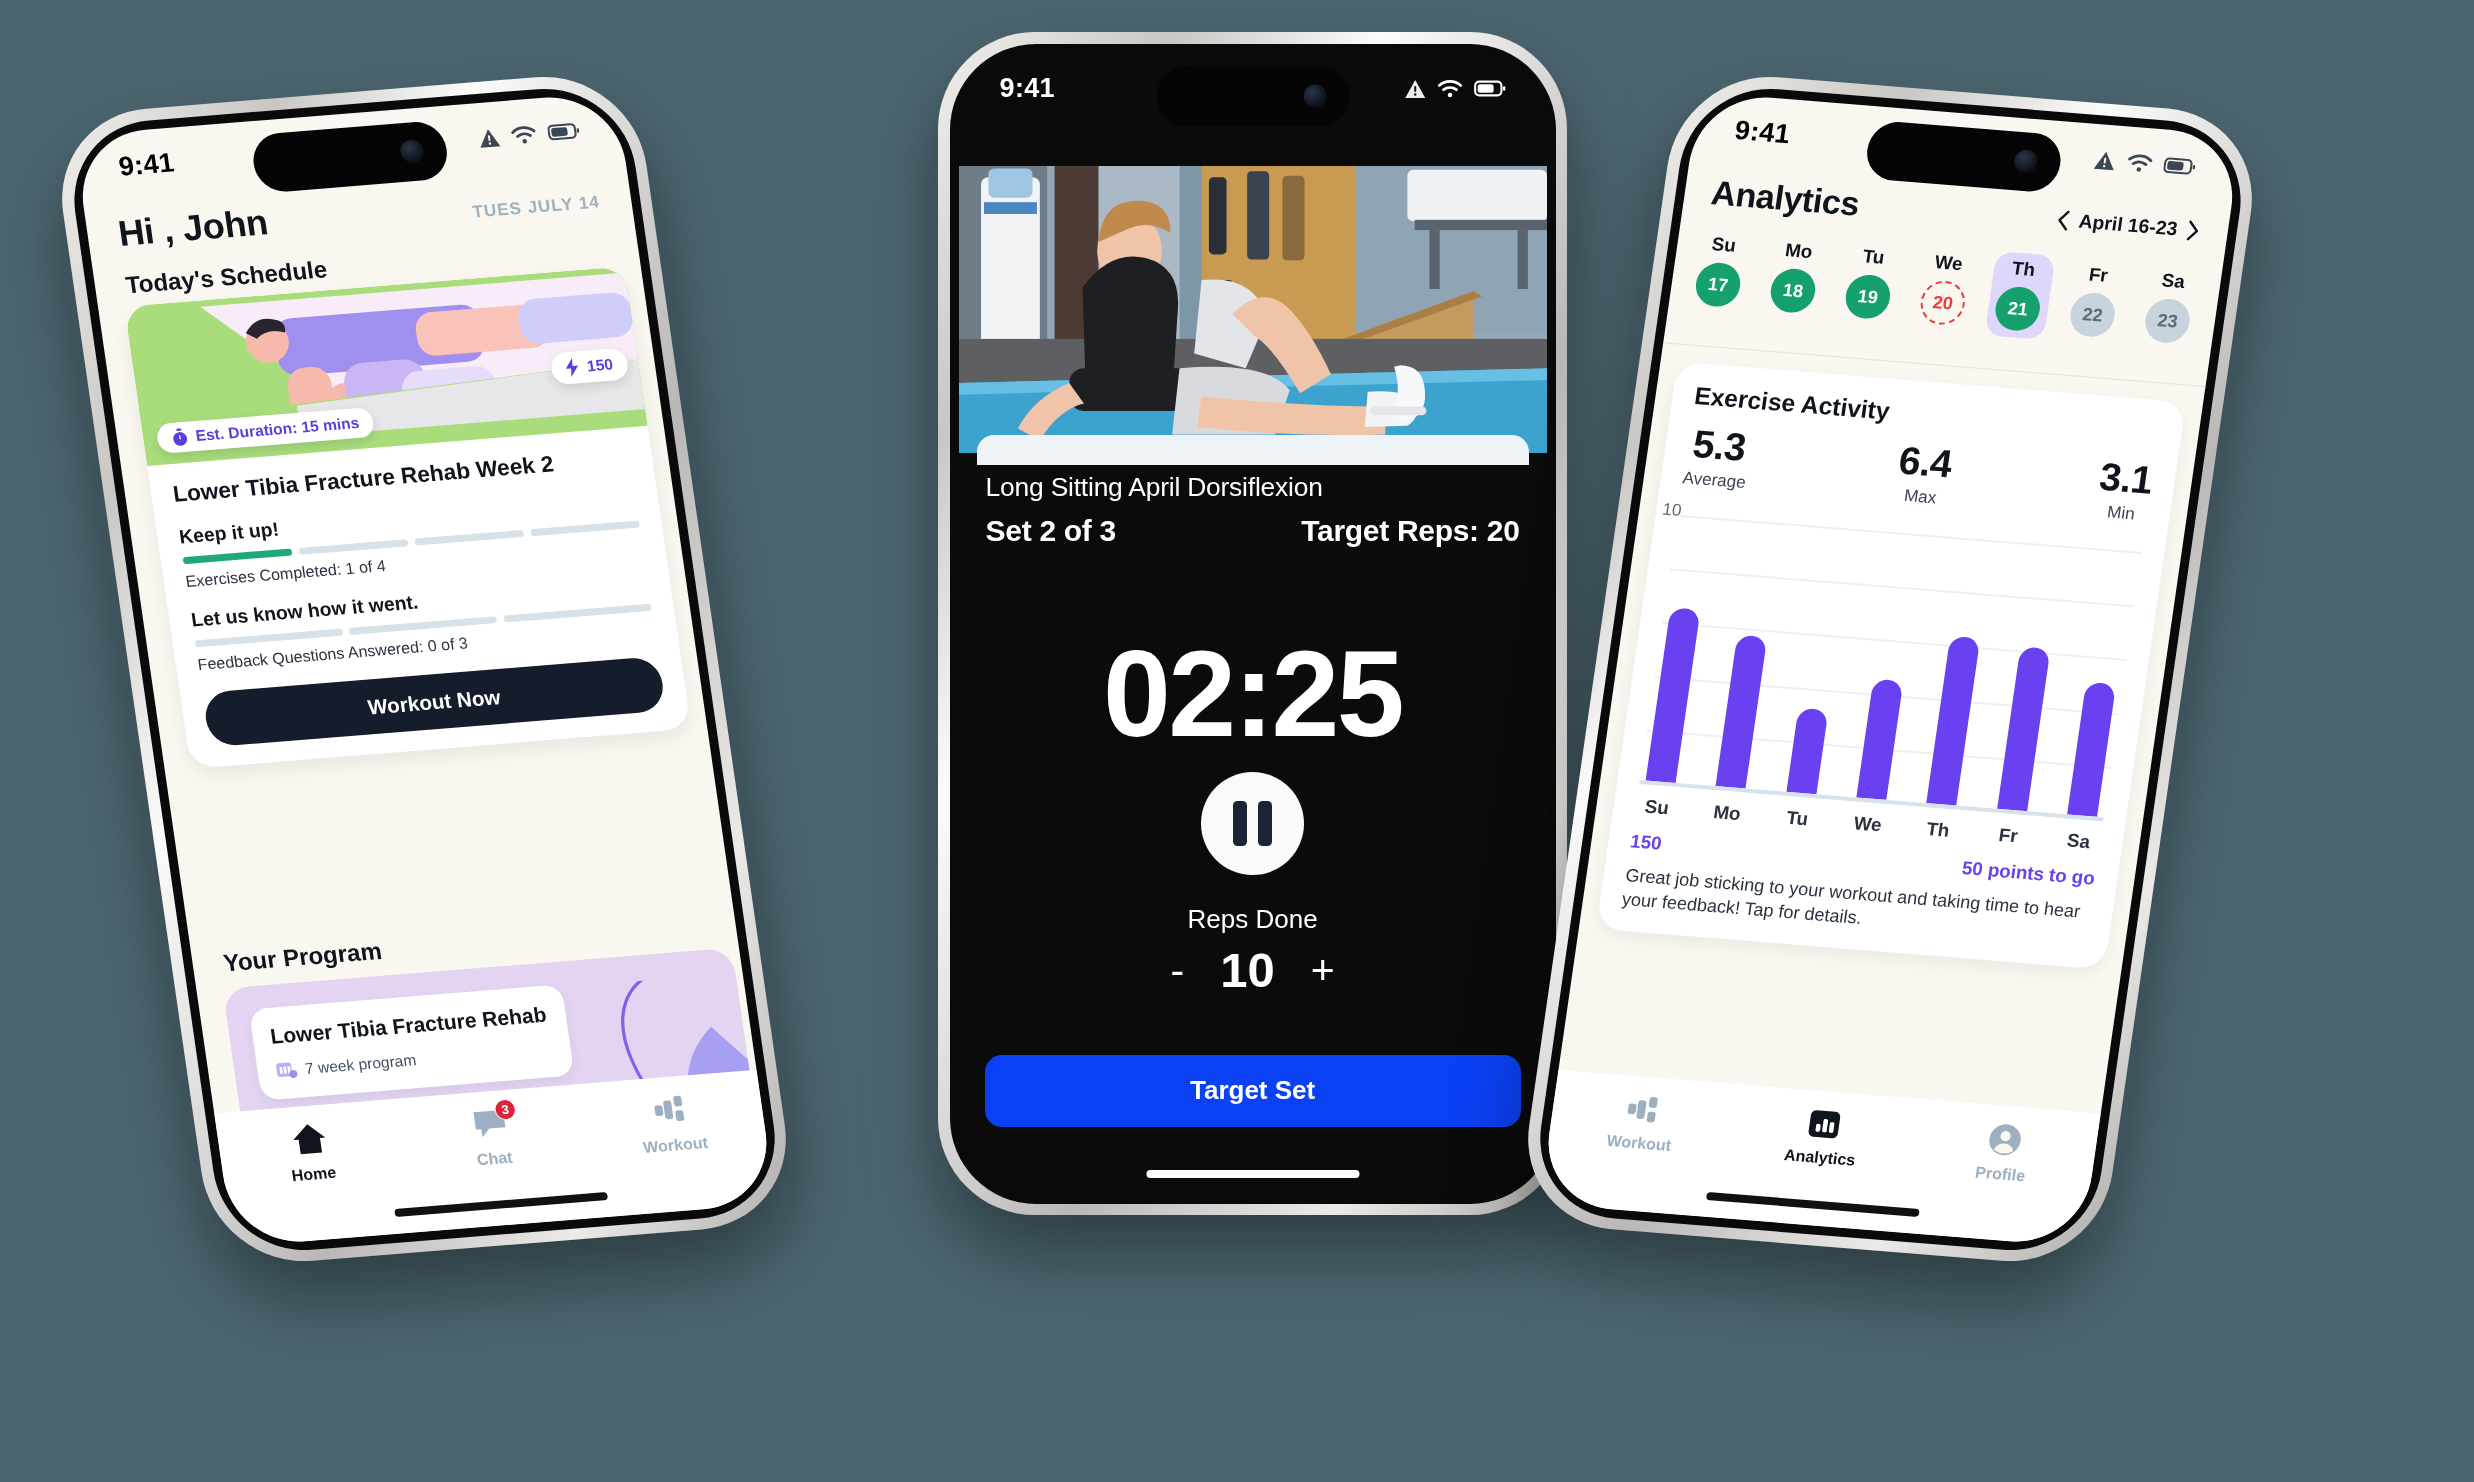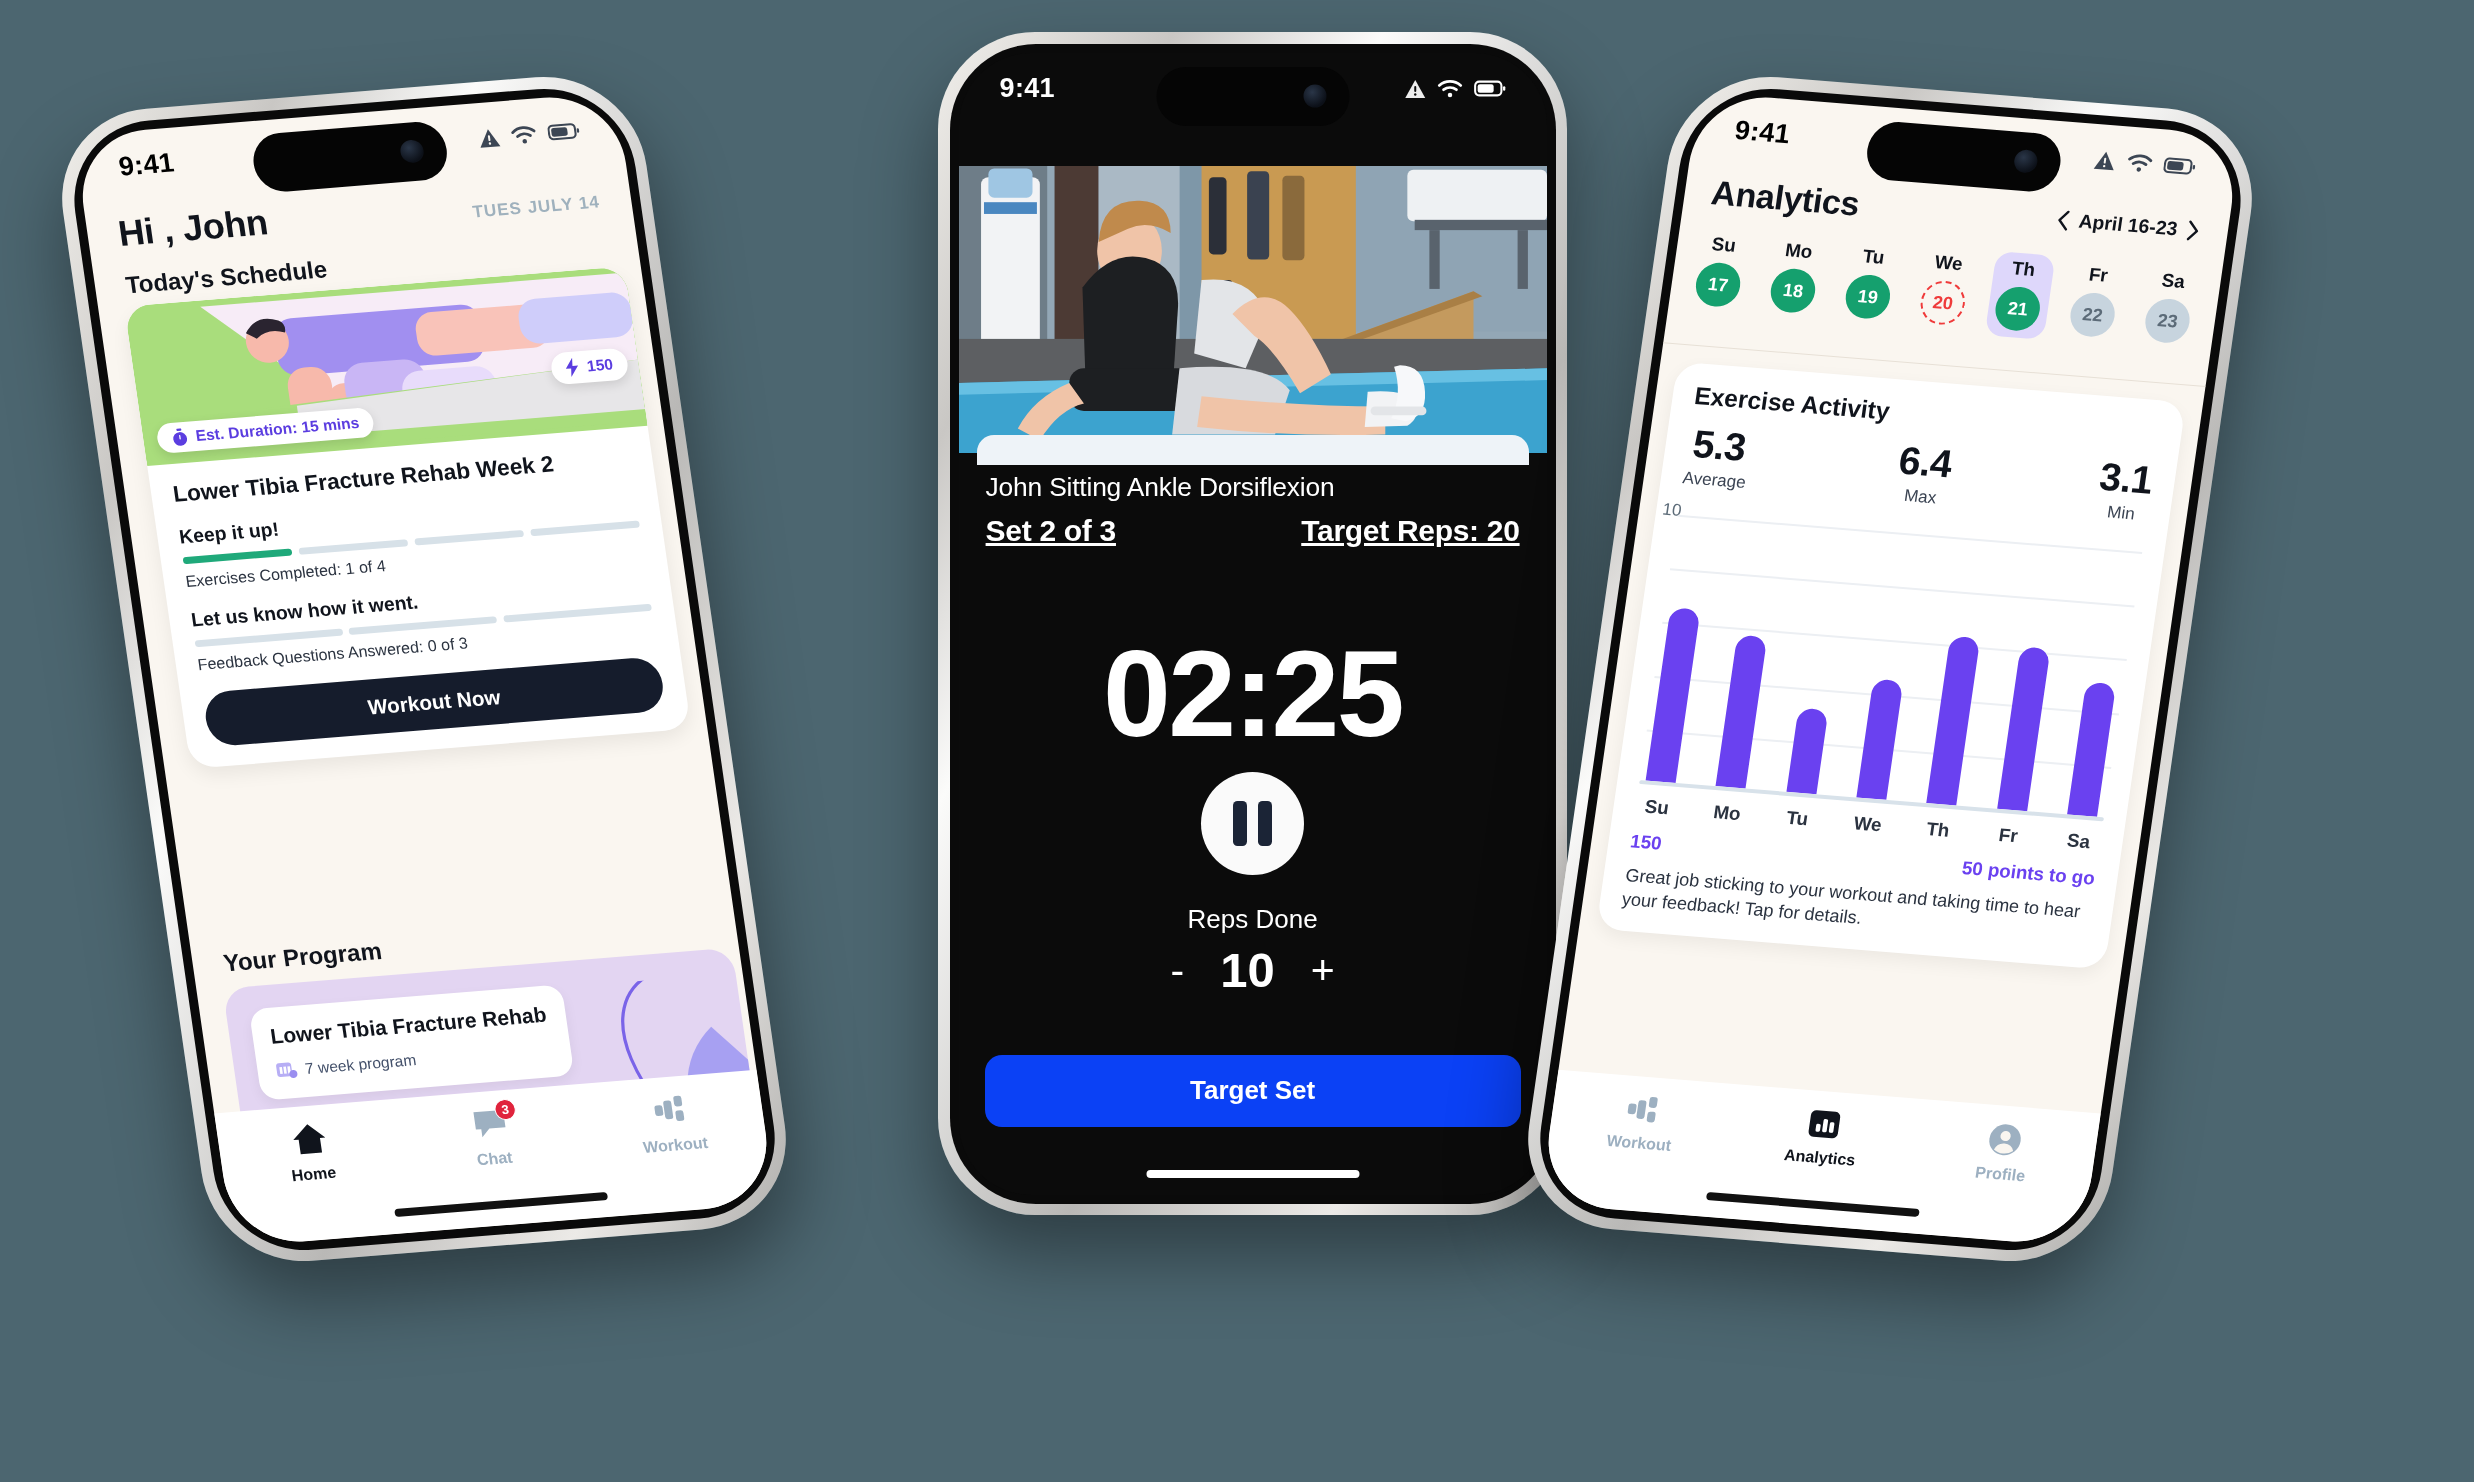--- a/index.html
+++ b/index.html
@@ -65,21 +65,21 @@
   .badge{position:absolute;top:-7.7px;right:-10.3px;min-width:20.6px;height:20.6px;border-radius:10.3px;background:#e0233c;color:#fff;font-size:13px;font-weight:700;display:flex;align-items:center;justify-content:center;padding:0 3.9px;box-sizing:border-box;border:1.9px solid #fff;}
 
   
   #phone-center{width:606px;height:1160px;left:938px;top:32px;}
   #phone-center .screen{background:#0b0b0b;}
   .cp{position:absolute;inset:0;color:#fff;}
   .cp-video{position:absolute;top:113px;left:0;right:0;height:287px;overflow:hidden;background:#6d7a84;}
   .cp-sheet{position:absolute;top:382px;left:18px;right:18px;height:30px;border-radius:17px 17px 0 0;background:#eef3f8;}
   .cp-text{position:absolute;top:419px;left:0;right:0;padding:0 27px;box-sizing:border-box;}
   .cp-exname{font-size:26.4px;font-weight:500;letter-spacing:-0.2px;}
-  .cp-row{display:flex;justify-content:space-between;margin-top:11.6px;font-size:30px;font-weight:700;letter-spacing:-0.3px;text-decoration:underline;}
+  .cp-row{display:flex;justify-content:space-between;margin-top:11.6px;font-size:30px;font-weight:700;letter-spacing:-0.3px;}
   .cp-timer{position:absolute;top:580px;left:0;right:0;text-align:center;font-size:122px;font-weight:700;line-height:1;letter-spacing:-2.6px;}
   .cp-pausewrap{position:absolute;top:719px;left:0;right:0;display:flex;justify-content:center;}
   .cp-pause{width:103px;height:103px;border-radius:50%;background:#fafafa;display:flex;align-items:center;justify-content:center;gap:10.3px;}
   .cp-pause i{width:14px;height:45px;border-radius:4.5px;background:#1b2436;display:block;}
   .cp-repslab{position:absolute;top:851px;left:0;right:0;text-align:center;font-size:26px;font-weight:500;}
   .cp-stepper{position:absolute;top:893px;left:0;right:0;display:flex;align-items:center;justify-content:center;gap:36px;}
   .cp-stepper .sgn{font-size:41px;font-weight:500;line-height:1;}
   .cp-stepper .val{font-size:49px;font-weight:700;line-height:1;}
   .cp-finish{position:absolute;left:26px;right:26px;bottom:68px;height:72px;border-radius:17px;background:#0b41f5;color:#fff;display:flex;align-items:center;justify-content:center;font-size:26px;font-weight:600;}
   #phone-center .homebar{background:#fff;}
@@ -337,21 +337,21 @@
             <path d="M372 206 q42 -42 78 -6 q28 28 56 88 l-42 26 q-36 -62 -62 -78 Z" fill="#f0c4a8"></path>
             <path d="M330 318 q130 14 250 14 l0 38 q-130 4 -256 -10 Z" fill="#f0c4a8"></path>
             <path d="M556 312 q56 -4 64 16 q8 20 -10 30 l-58 2 Z" fill="#f2f3f5"></path>
             <path d="M600 276 q32 0 34 36 q2 34 -26 40 l-20 -4 q16 -32 4 -70 Z" fill="#f7f8fa"></path>
             <rect x="560" y="332" width="76" height="12" rx="6" fill="#e3e5e8"></rect>
           </svg>
         </div>
         <div class="cp-sheet"></div>
 
         <div class="cp-text">
-          <div class="cp-exname">John Sitting Ankle Dorsiflexion</div>
+          <div class="cp-exname">Long Sitting April Dorsiflexion</div>
           <div class="cp-row">
             <span>Set 2 of 3</span>
             <span>Target Reps: 20</span>
           </div>
         </div>
 
         <div class="cp-timer">02:25</div>
 
         <div class="cp-pausewrap">
           <div class="cp-pause">

